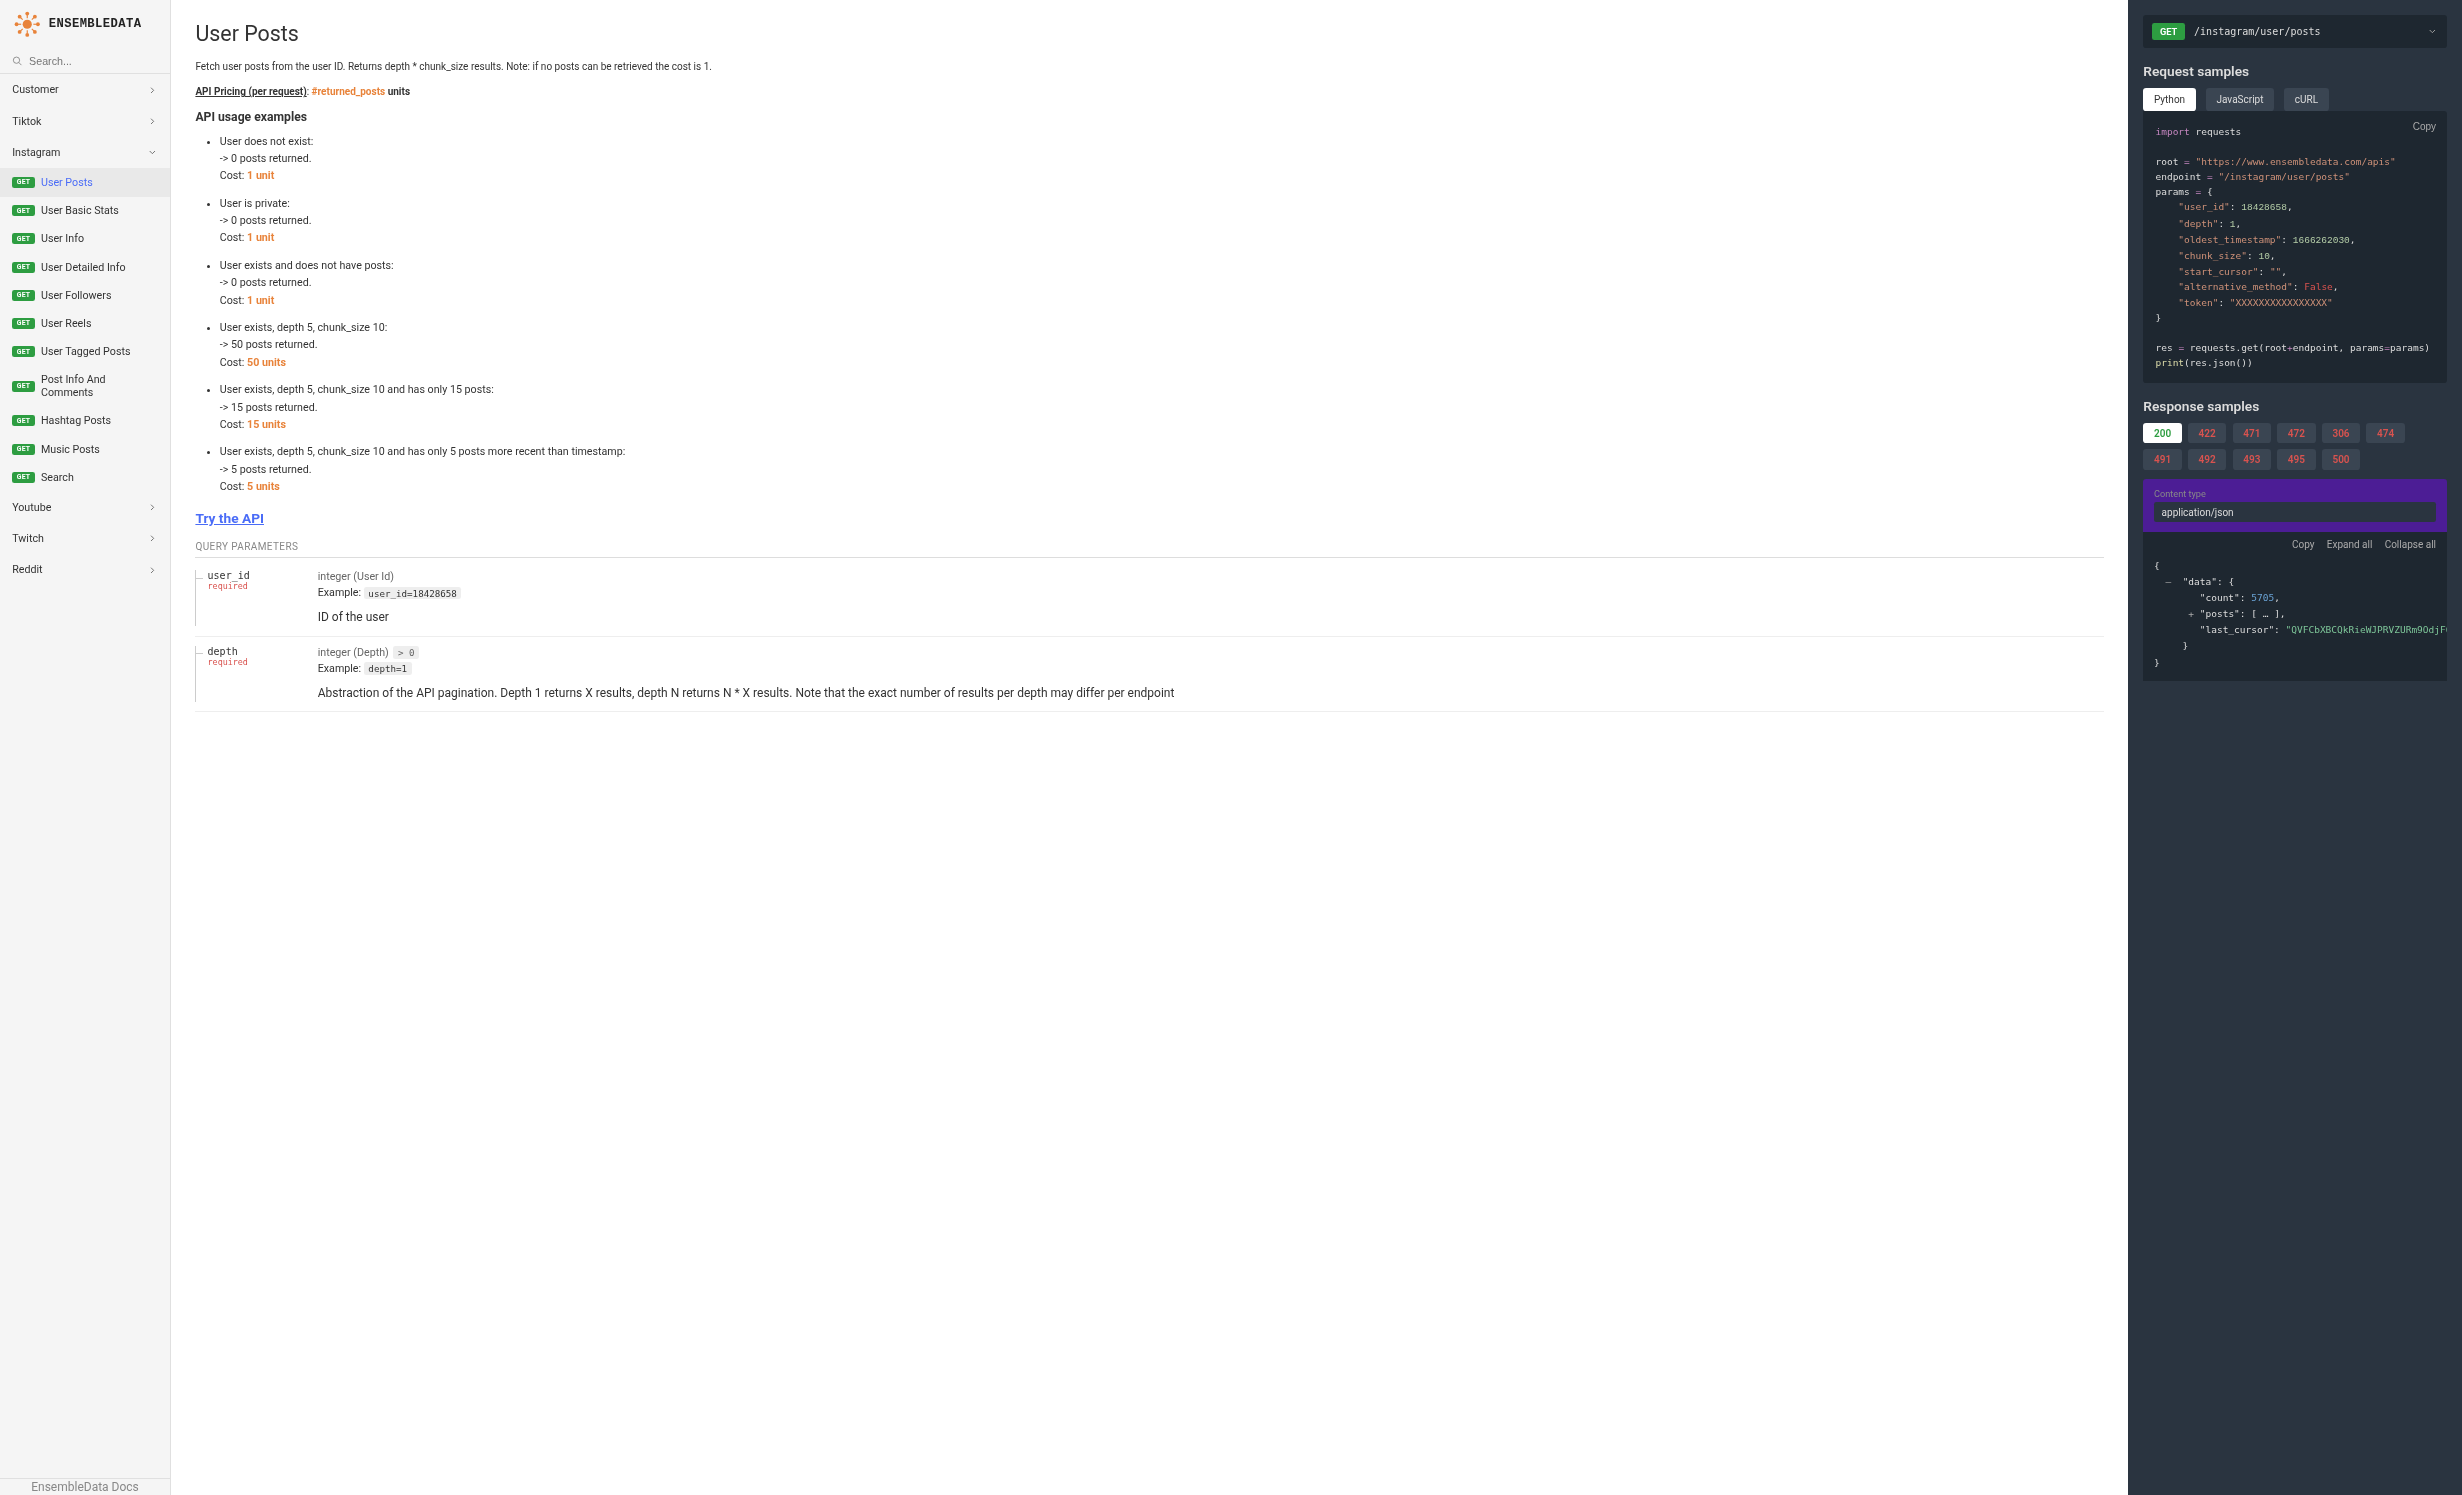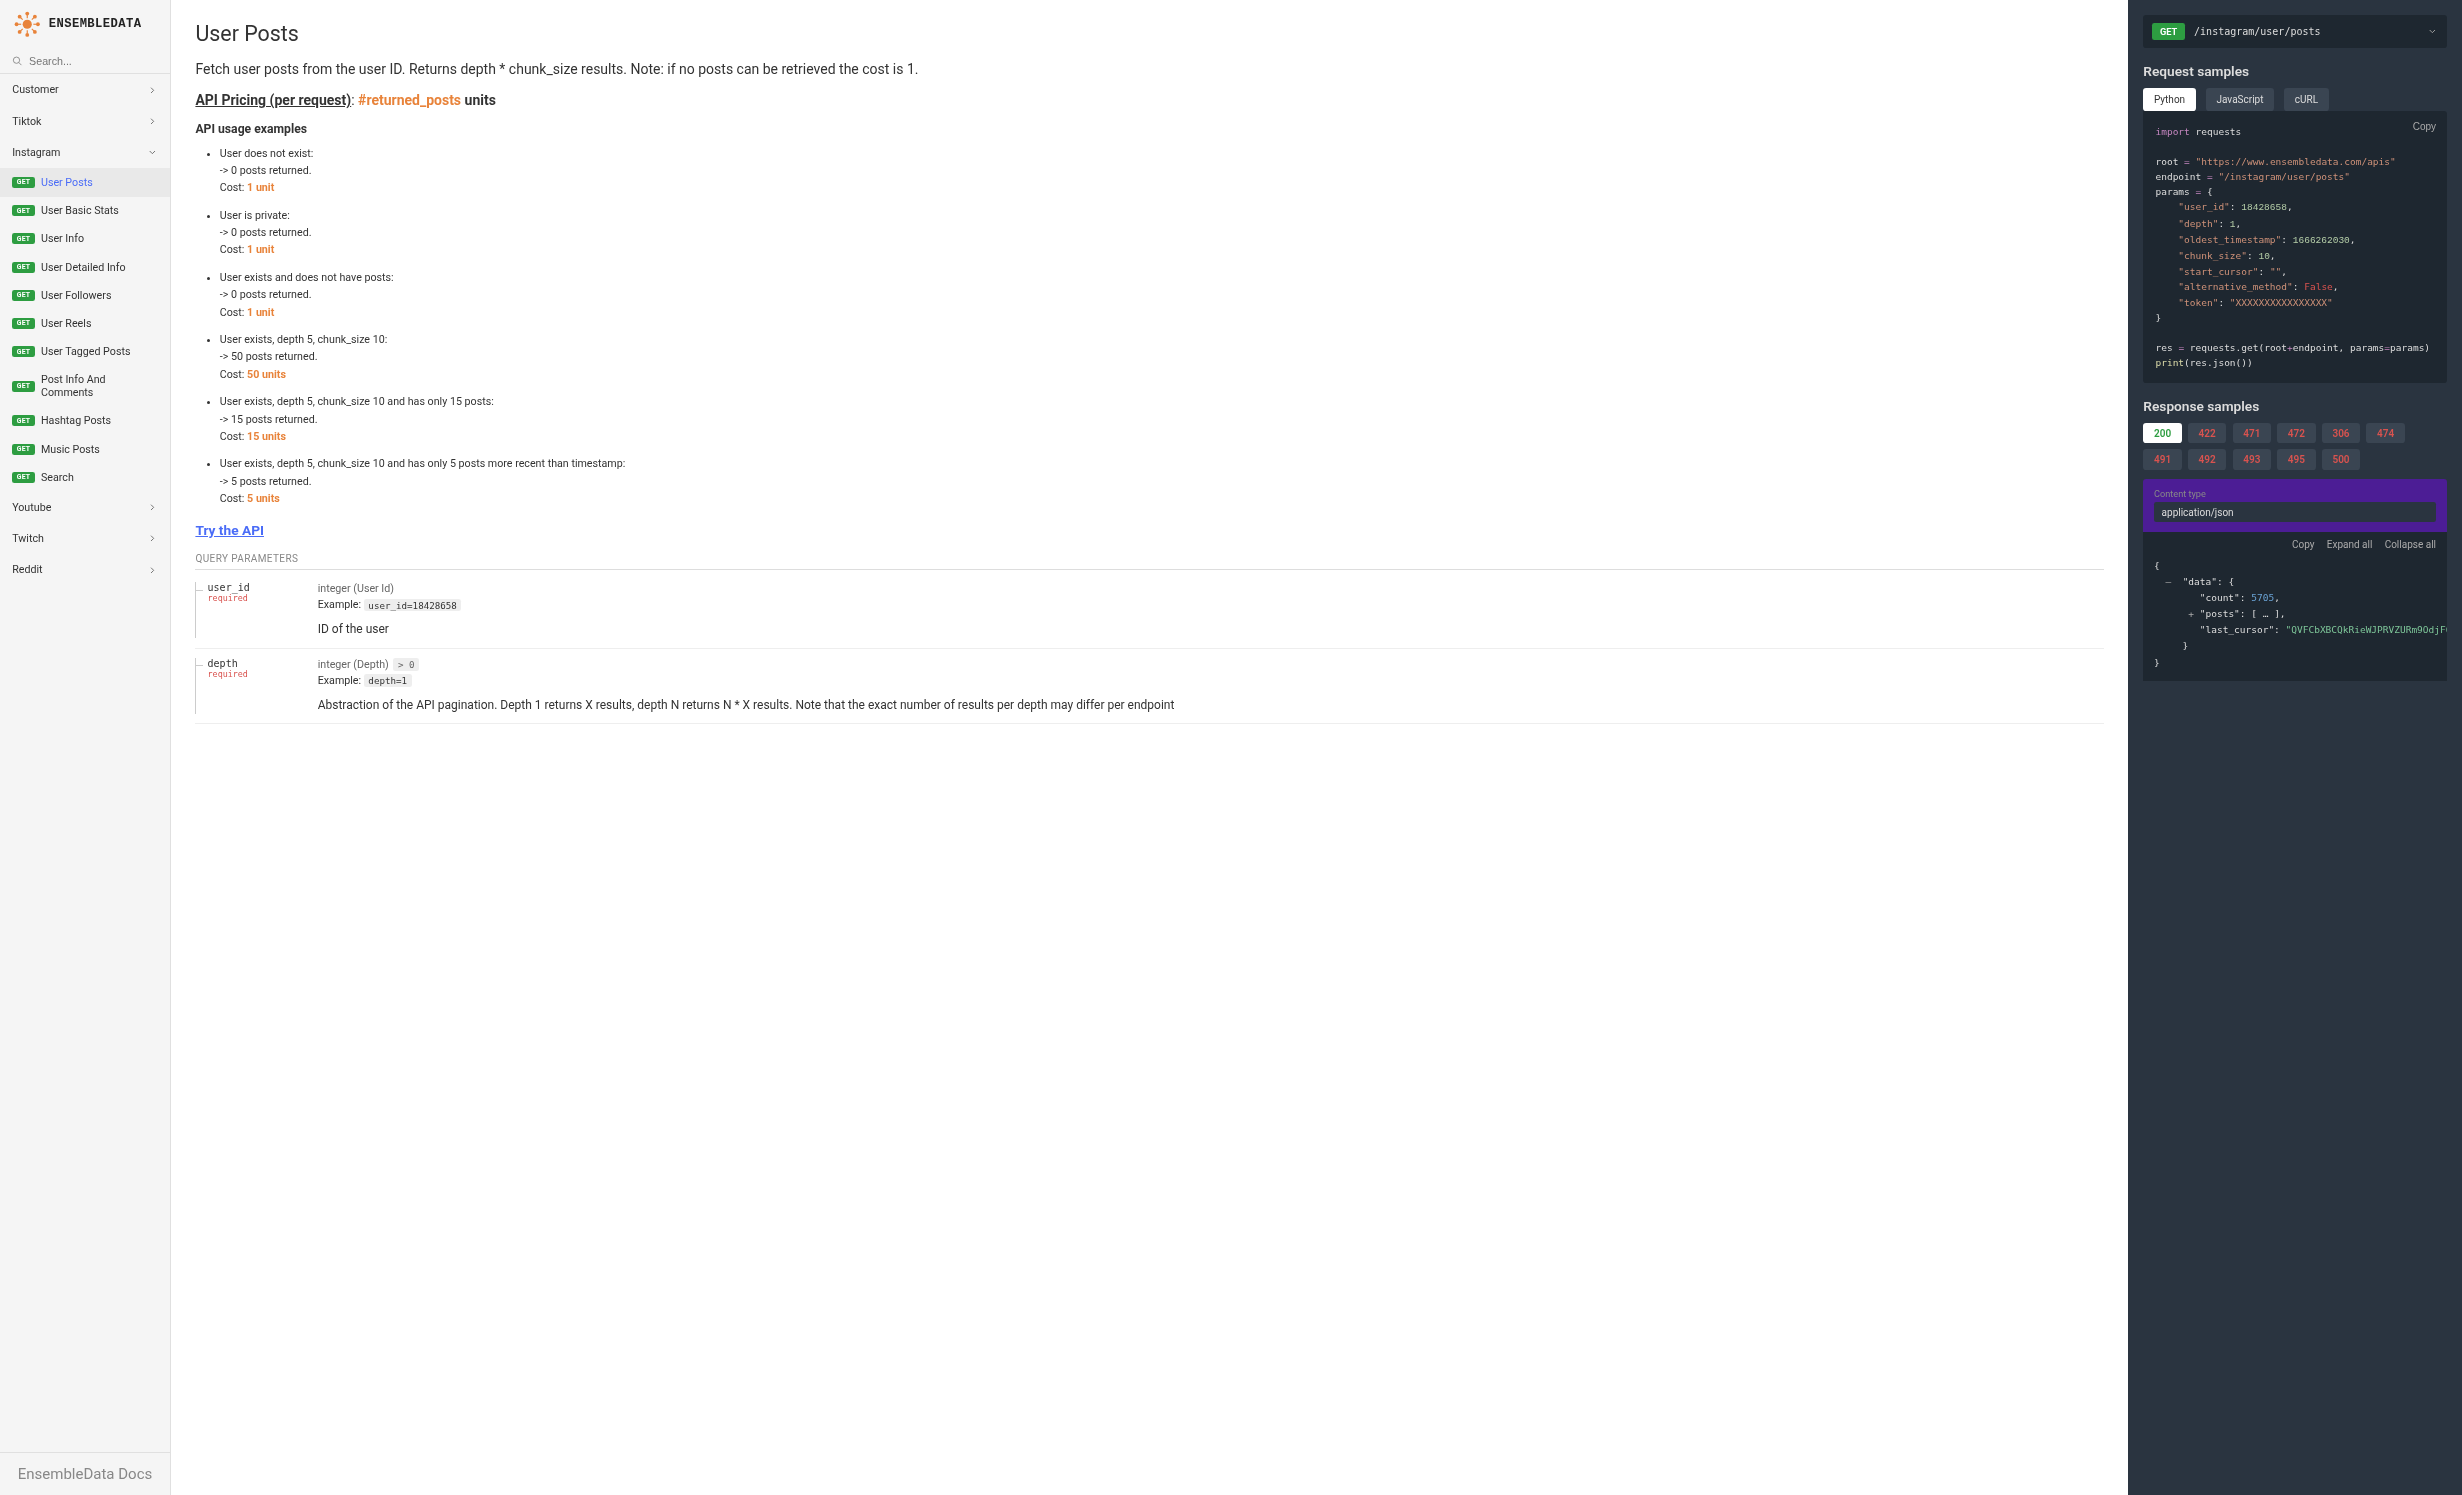--- a/index.html
+++ b/index.html
@@ -10,24 +10,24 @@
 .logo-text { font-weight: 700; font-size: 12.2px; letter-spacing: 0.4px; color: #222; font-family: Liberation Mono, monospace; }
 .search-bar { padding: 6.1px 12.2px; display: flex; align-items: center; gap: 6.1px; border-bottom: 0.8px solid #e0e0e0; color: #888; }
 .search-input { border: none; background: transparent; outline: none; font-size: 10.7px; color: #888; width: 100%; }
 .nav-group { padding: 9.2px 12.2px; display: flex; align-items: center; justify-content: space-between; cursor: pointer; }
 .nav-group-label { font-size: 10.7px; color: #333; }
 .nav-item { padding: 7.6px 12.2px; display: flex; align-items: center; gap: 6.1px; cursor: pointer; }
 .nav-item.active { background: #e9e9e9; }
 .nav-item-label { font-size: 10.7px; color: #333; }
 .nav-item.active .nav-item-label { color: #4a6cf7; }
 .method-badge { background: #2d9d41; color: #fff; font-size: 6.9px; font-weight: 700; padding: 1.5px 4.6px; border-radius: 2.3px; letter-spacing: 0.2px; }
-.footer { margin-top: auto; padding: 12px; text-align: center; font-size: 15px; color: #888; border-top: 0.8px solid #e0e0e0; }
+.footer { margin-top: auto; padding: 1px; text-align: center; font-size: 12px; color: #888; border-top: 0.8px solid #e0e0e0; }
 .main { flex: 1; overflow-y: auto; padding: 21.4px 24.4px; background: #fff; }
 .main h1 { font-size: 21.4px; font-weight: 400; margin-bottom: 12.2px; }
-.main p { font-size: 14px; line-height: 1.5; margin-bottom: 10.7px; }
+.main p { font-size: 10px; line-height: 1.5; margin-bottom: 10.7px; }
 .main h3 { font-size: 12.2px; margin-bottom: 7.6px; font-weight: 700; }
 .pricing-label { text-decoration: underline; font-weight: 700; }
 .orange { color: #e8833a; font-weight: 700; }
 .examples { margin: 9.2px 0 15.3px; }
 .examples ul { list-style: disc; padding-left: 24.4px; }
 .examples li { margin-bottom: 10.7px; line-height: 1.6; }
 .try-link { color: #4a6cf7; font-weight: 700; text-decoration: underline; font-size: 13.7px; display: inline-block; margin-bottom: 15.3px; }
 .section-header { font-size: 10px; color: #888; letter-spacing: 0.4px; margin-bottom: 3.1px; border-bottom: 0.8px solid #ddd; padding-bottom: 4.6px; }
 .param-row { display: flex; gap: 15.3px; padding: 9.2px 0; border-bottom: 0.8px solid #eee; }
 .param-left { width: 107px; position: relative; padding-left: 12.2px; }

